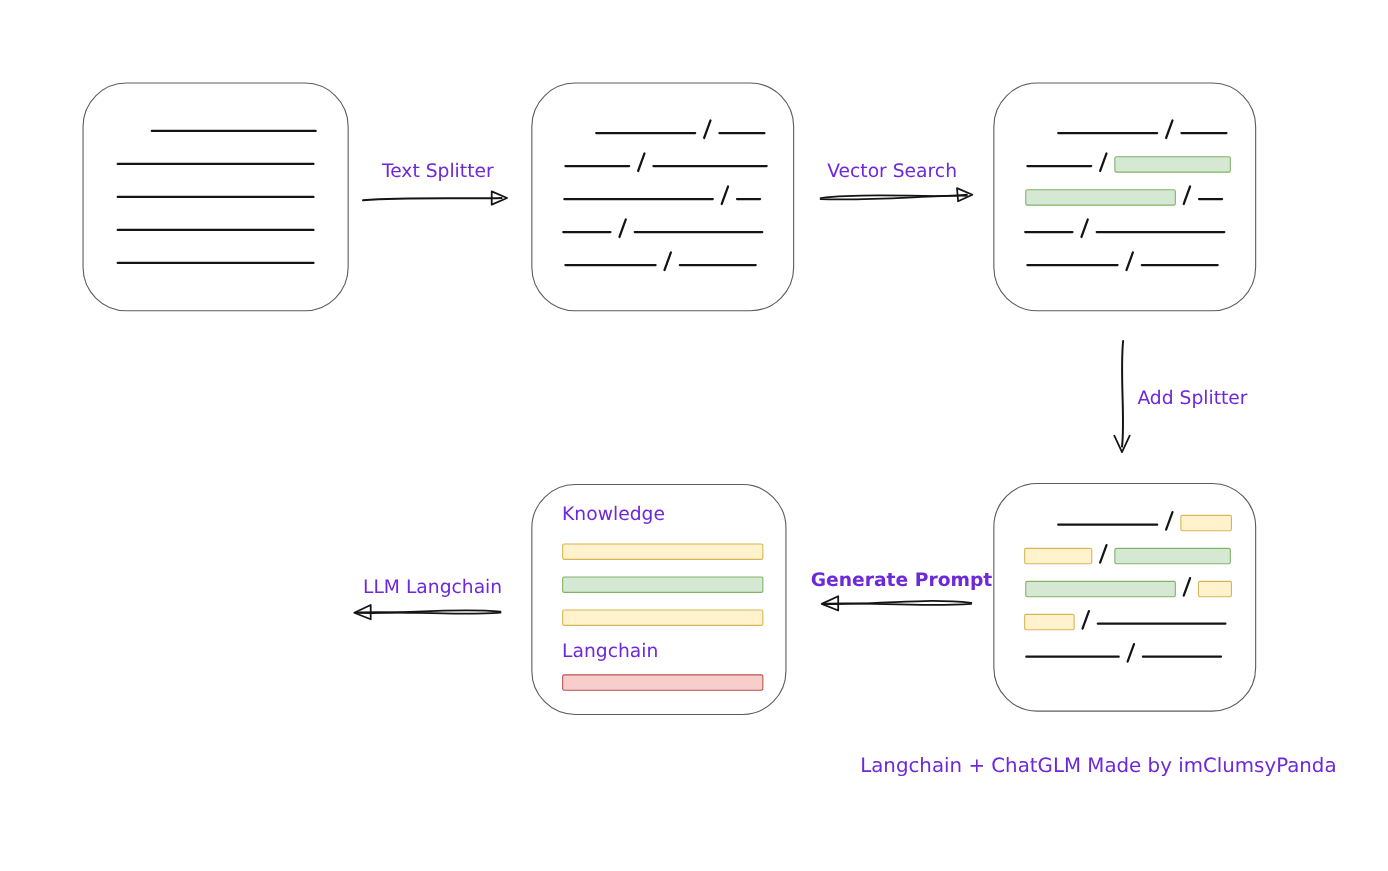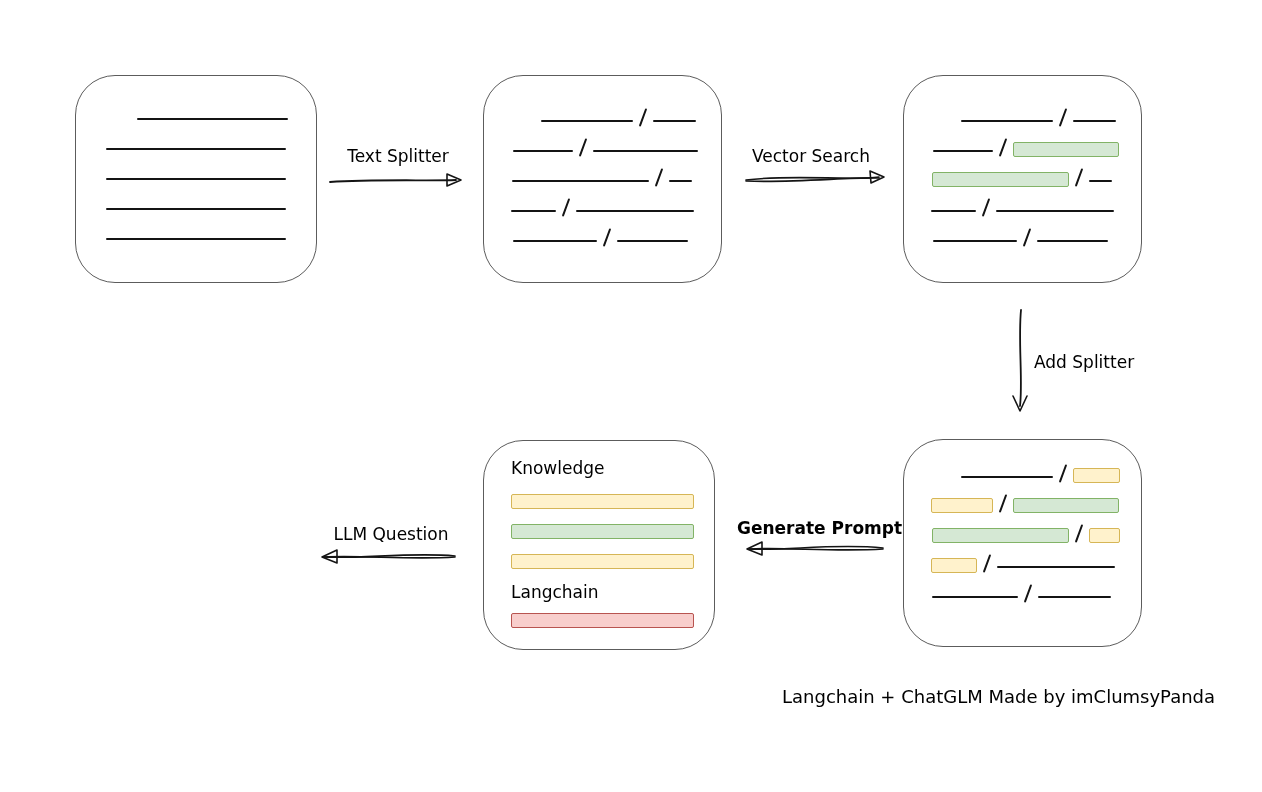--- a/index.html
+++ b/index.html
@@ -1,17 +1,17 @@
 <!DOCTYPE html>
 <html><head>
 <meta charset="utf-8">
 <style>
   html,body{margin:0;padding:0;background:#fff;}
   .canvas{position:relative;width:1262px;height:792px;background:#ffffff;
-          font-family:"DejaVu Sans",sans-serif;color:#000000;overflow:hidden;}
+          font-family:"DejaVu Sans",sans-serif;color:#6d28d9;overflow:hidden;}
   .box{position:absolute;border:1.6px solid #5c5c5c;border-radius:40px;background:#fff;box-sizing:border-box;}
   
   .row{display:flex;align-items:flex-end;height:30px;}
   .seg-line{height:2px;background:#141414;border-radius:1px;margin-bottom:6px;}
   .slash{width:14px;height:19px;position:relative;margin:0 3px 1px 3px;flex:0 0 auto;}
   .slash::before{content:"";position:absolute;left:6px;top:0;width:2.2px;height:19px;
                  background:#141414;border-radius:1px;transform:rotate(20deg);}
   .chunk{height:15px;border:1.6px solid;border-radius:2px;box-sizing:border-box;margin-bottom:1px;}
   
   .doc-line{height:2px;background:#141414;border-radius:1px;margin-bottom:28px;}
@@ -160,21 +160,21 @@
         <div class="bar" style="width: 183px; background: rgb(255, 242, 204); border-color: rgb(214, 182, 86); margin-bottom: 15px;"></div>
         <div class="bar" style="width: 183px; background: rgb(213, 232, 212); border-color: rgb(130, 179, 102); margin-bottom: 15px;"></div>
         <div class="bar" style="width: 183px; background: rgb(255, 242, 204); border-color: rgb(214, 182, 86);"></div>
       </div>
     <div class="inbox-label" style="margin-top:12px;">Langchain</div>
     <div style="margin-top:10px;">
         <div class="bar" style="width: 183px; background: rgb(248, 206, 204); border-color: rgb(184, 84, 80);"></div>
       </div>
   </div>
 
-  <div class="label arrow-label" style="left:330px;top:524px;width:122px;">LLM Question</div>
+  <div class="label arrow-label" style="left:330px;top:524px;width:122px;">LLM Langchain</div>
   <svg class="arrow-svg" style="left:316px;top:546px;" width="142" height="22" viewBox="0 0 142 22">
     <path d="M139,10 C95,6 45,13 8,11" fill="none" stroke="#141414" stroke-width="1.6" stroke-linecap="round"></path>
     <path d="M139,11 C95,14 45,9 8,11" fill="none" stroke="#141414" stroke-width="1.6" stroke-linecap="round"></path>
     <path d="M21,4 L6,11 L21,17 Z" fill="none" stroke="#141414" stroke-width="1.6" stroke-linejoin="round"></path>
   </svg>
 
 
   <div class="footer" style="left:782px;top:686px;">Langchain + ChatGLM Made by imClumsyPanda</div>
 
 </div>

